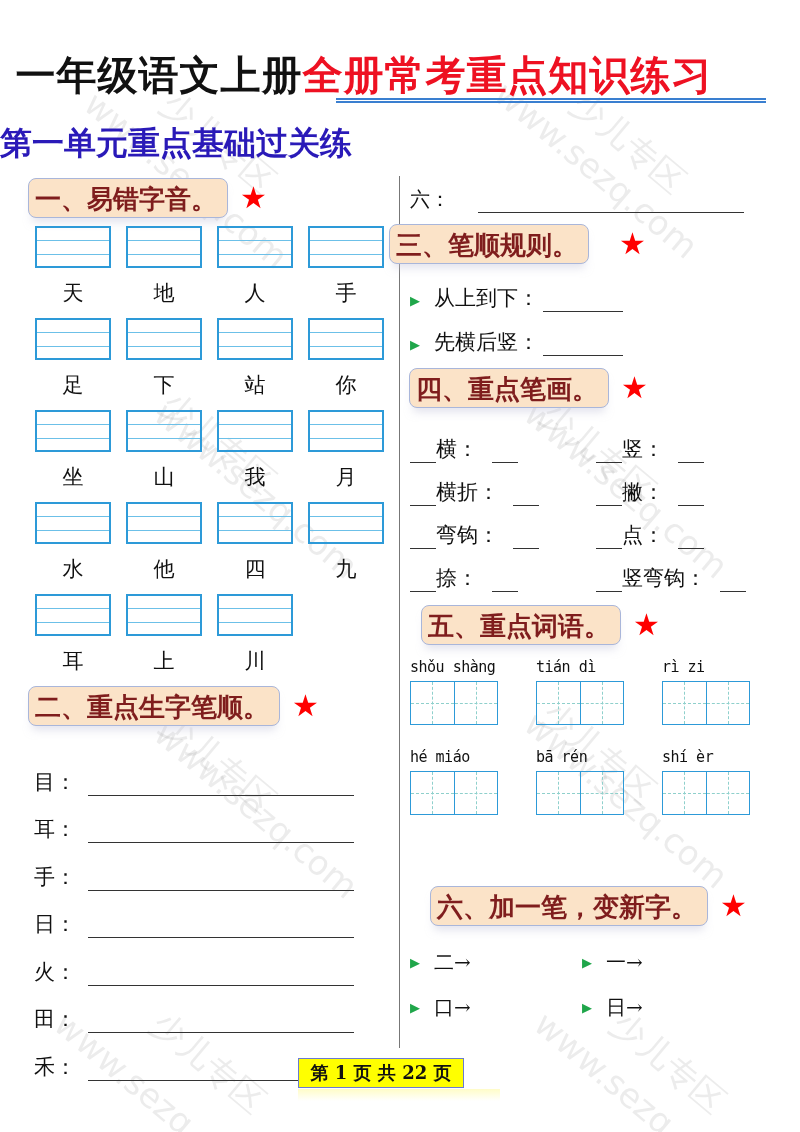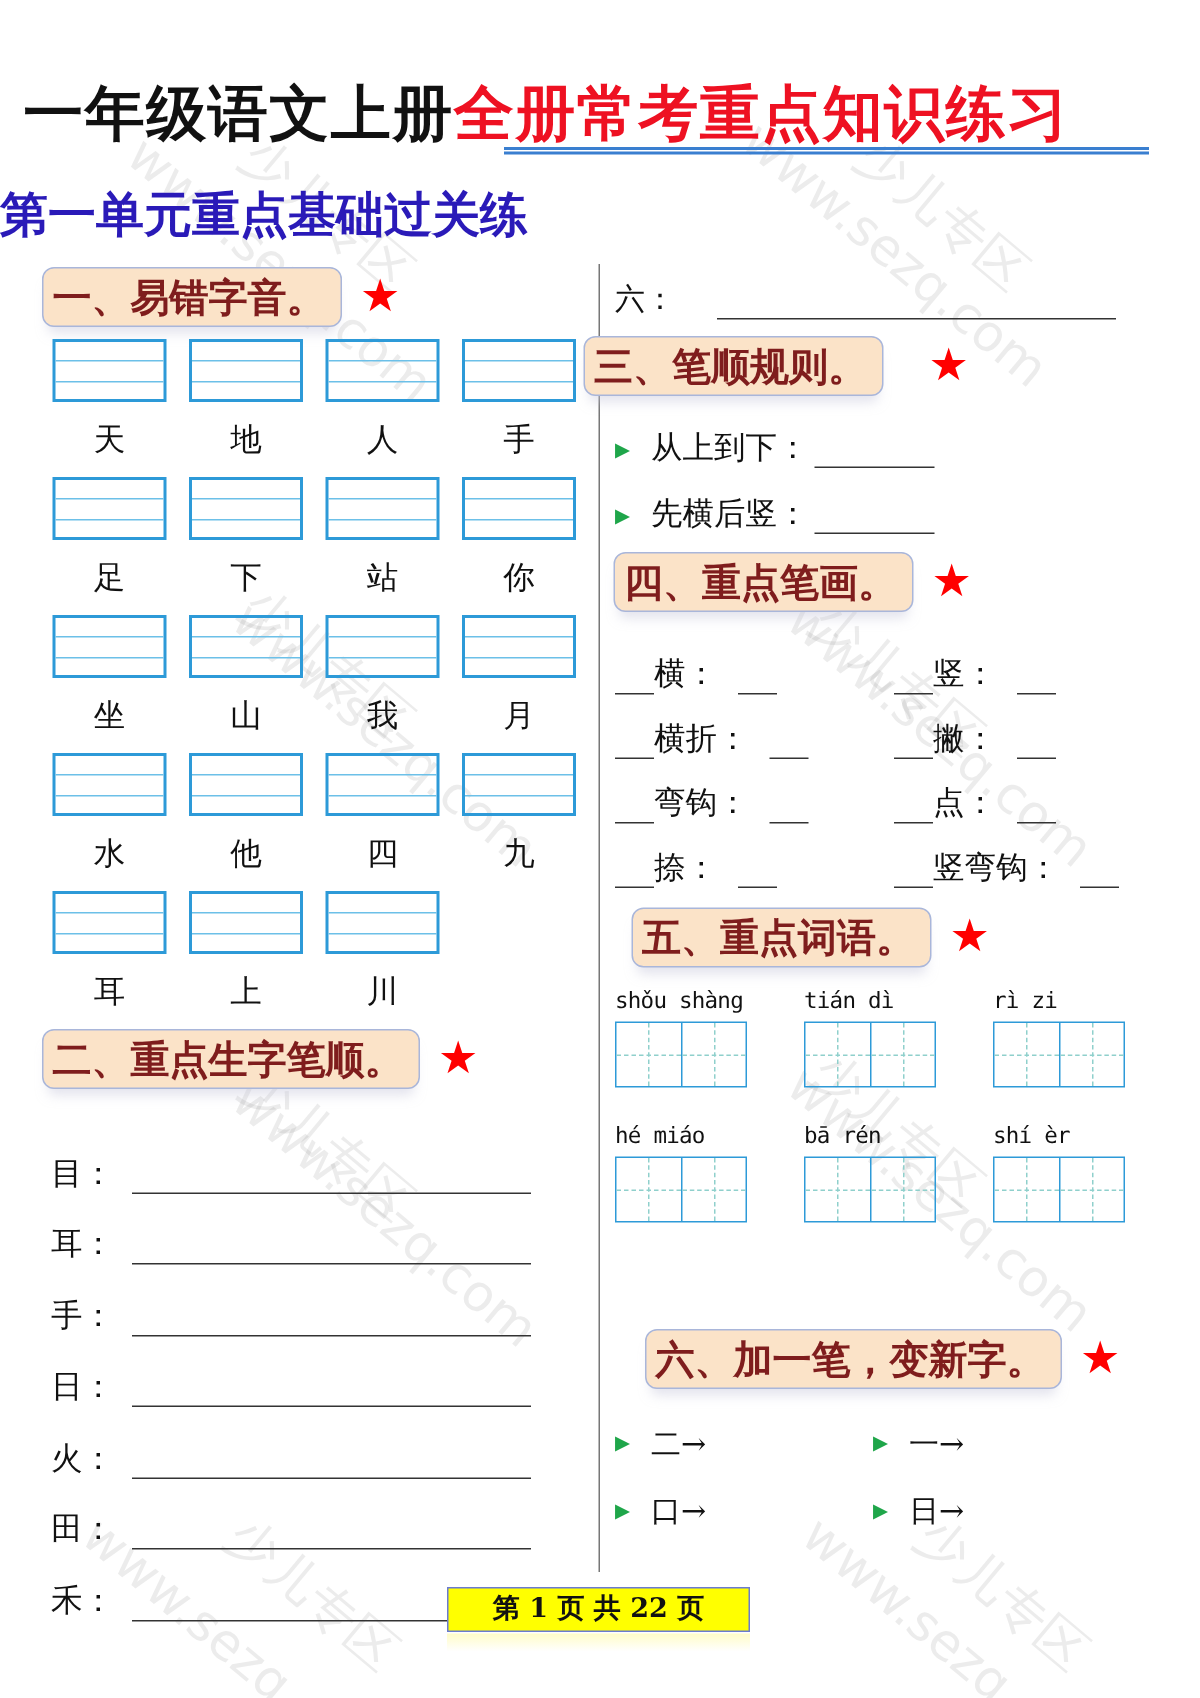--- a/index.html
+++ b/index.html
@@ -57,21 +57,21 @@
   .cell-box { flex: 1; position: relative; border-right: 1.5px solid #2d9ad8; }
   .cell-box:last-child { border-right: none; }
   .cell-box::before { content: ""; position: absolute; left: 50%; top: 0; bottom: 0; border-left: 1px dashed #8fd0cc; }
   .cell-box::after { content: ""; position: absolute; top: 50%; left: 0; right: 0; border-top: 1px dashed #8fd0cc; }
   .words .row + .row { margin-top: 20px; }
 
   .addstroke { position: absolute; left: 410px; top: 940px; }
   .addstroke .row { display: flex; height: 45px; align-items: center; font-size: 20px; }
   .addstroke .item { display: flex; align-items: center; width: 172px; }
 
-  .footer { position: absolute; left: 298px; top: 1058px; width: 202px; height: 30px; background: #ffff00; border: 1px solid #6a7bd0; text-align: center; font-size: 18px; font-weight: bold; line-height: 28px; font-family: "DejaVu Serif", serif; }
+  .footer { position: absolute; left: 298px; top: 1058px; width: 166px; height: 30px; background: #ffff00; border: 1px solid #6a7bd0; text-align: center; font-size: 18px; font-weight: bold; line-height: 28px; font-family: "DejaVu Serif", serif; }
   .footer-reflect { position: absolute; left: 298px; top: 1089px; width: 202px; height: 12px; background: linear-gradient(#fffbb0, #ffffff); opacity: 0.7; }
 
   .wm { position: absolute; color: rgba(150,150,150,0.18); font-family: "DejaVu Sans", sans-serif; font-size: 34px; transform: rotate(40deg); white-space: nowrap; pointer-events: none; }
 </style>
 </head>
 <body>
 
 <div class="wm" style="left:60px;top:160px;">www.sezq.com</div>
 <div class="wm" style="left:150px;top:120px;">少儿专区</div>
 <div class="wm" style="left:470px;top:150px;">www.sezq.com</div>

